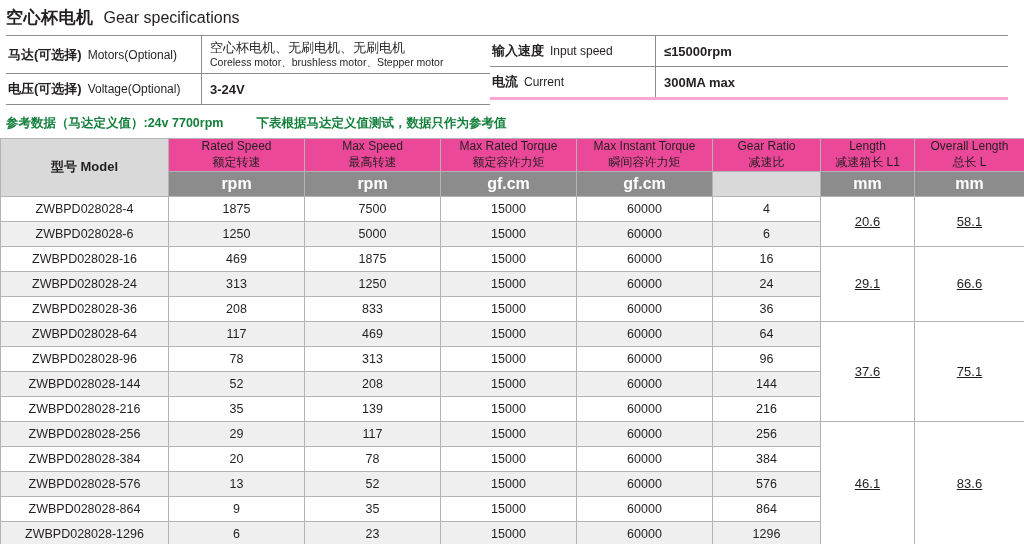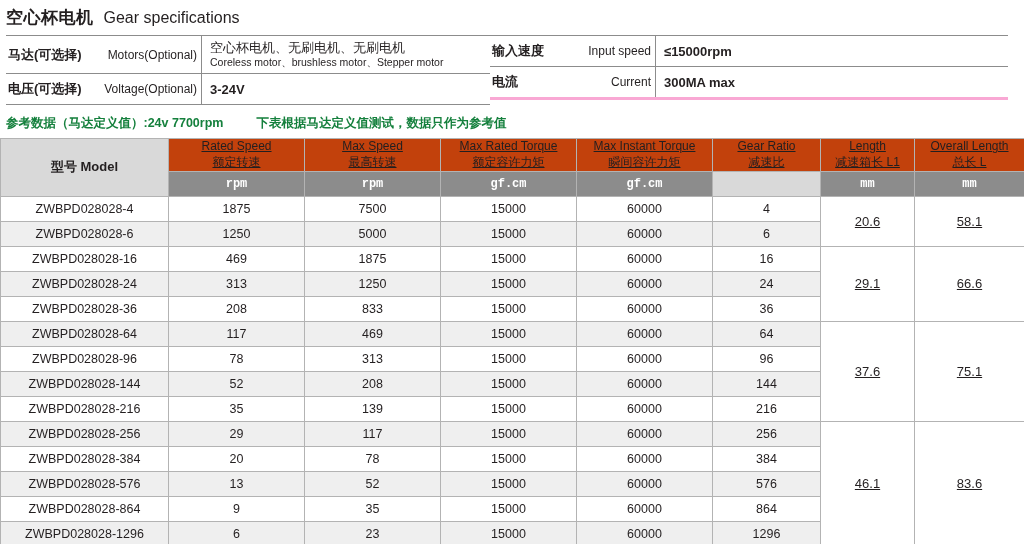--- a/index.html
+++ b/index.html
@@ -65,21 +65,20 @@
     border-top: 1px solid #8c8c8c;
   }
   .spec-label {
     width: 196px;
     box-sizing: border-box;
     padding: 5px 4px 5px 2px;
     display: flex;
     align-items: center;
     gap: 6px;
     border-right: 1px solid #8c8c8c;
-    justify-content: space-between;
   }
   .spec-right .spec-label {
     width: 166px;
   }
   .spec-label .cn {
     font-size: 13px;
     font-weight: bold;
     color: #231f20;
     white-space: nowrap;
   }
@@ -143,36 +142,34 @@
   table.params th,
   table.params td {
     border: 1px solid #b3b3b3;
     text-align: center;
     vertical-align: middle;
     padding: 0;
     height: 24px;
   }
 
   .hd-main {
-    background: #c2410c;
+    background: #ec4899;
     color: #231f20;
     font-weight: normal;
     line-height: 1.3;
     padding: 6px 2px;
-    text-decoration: underline;
   }
   .hd-main .en { font-size: 12px; display: block; }
   .hd-main .cn { font-size: 12px; display: block; }
 
   .hd-unit {
     background: #8c8c8c;
     color: #ffffff;
-    font-size: 12px;
+    font-size: 16px;
     height: 22px;
-    font-family: Liberation Mono, monospace;
   }
   .hd-unit.light {
     background: #d9d9d9;
     color: #231f20;
   }
   .hd-model {
     background: #d9d9d9;
     text-align: left;
     padding-left: 8px;
     font-size: 13px;

